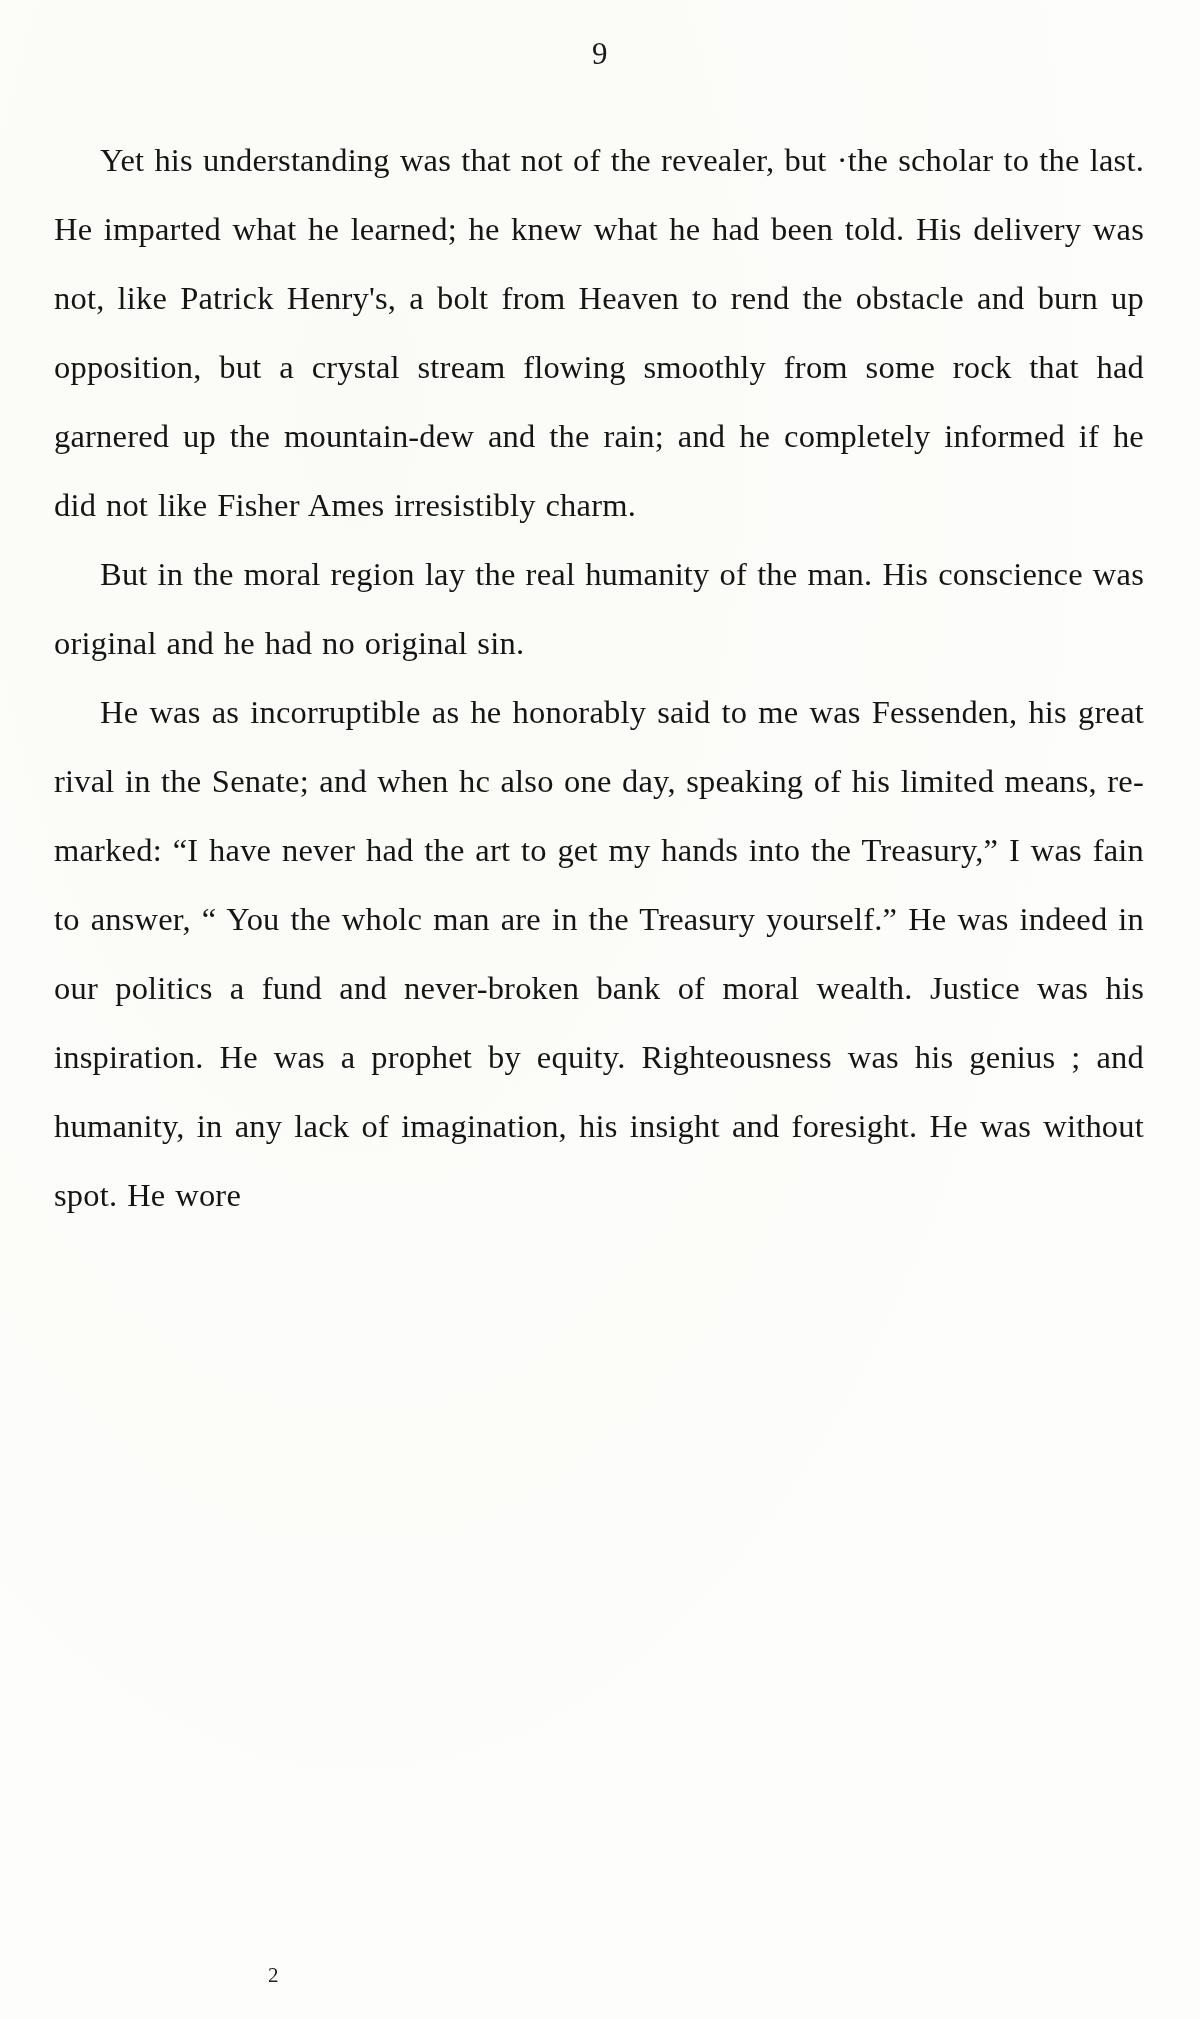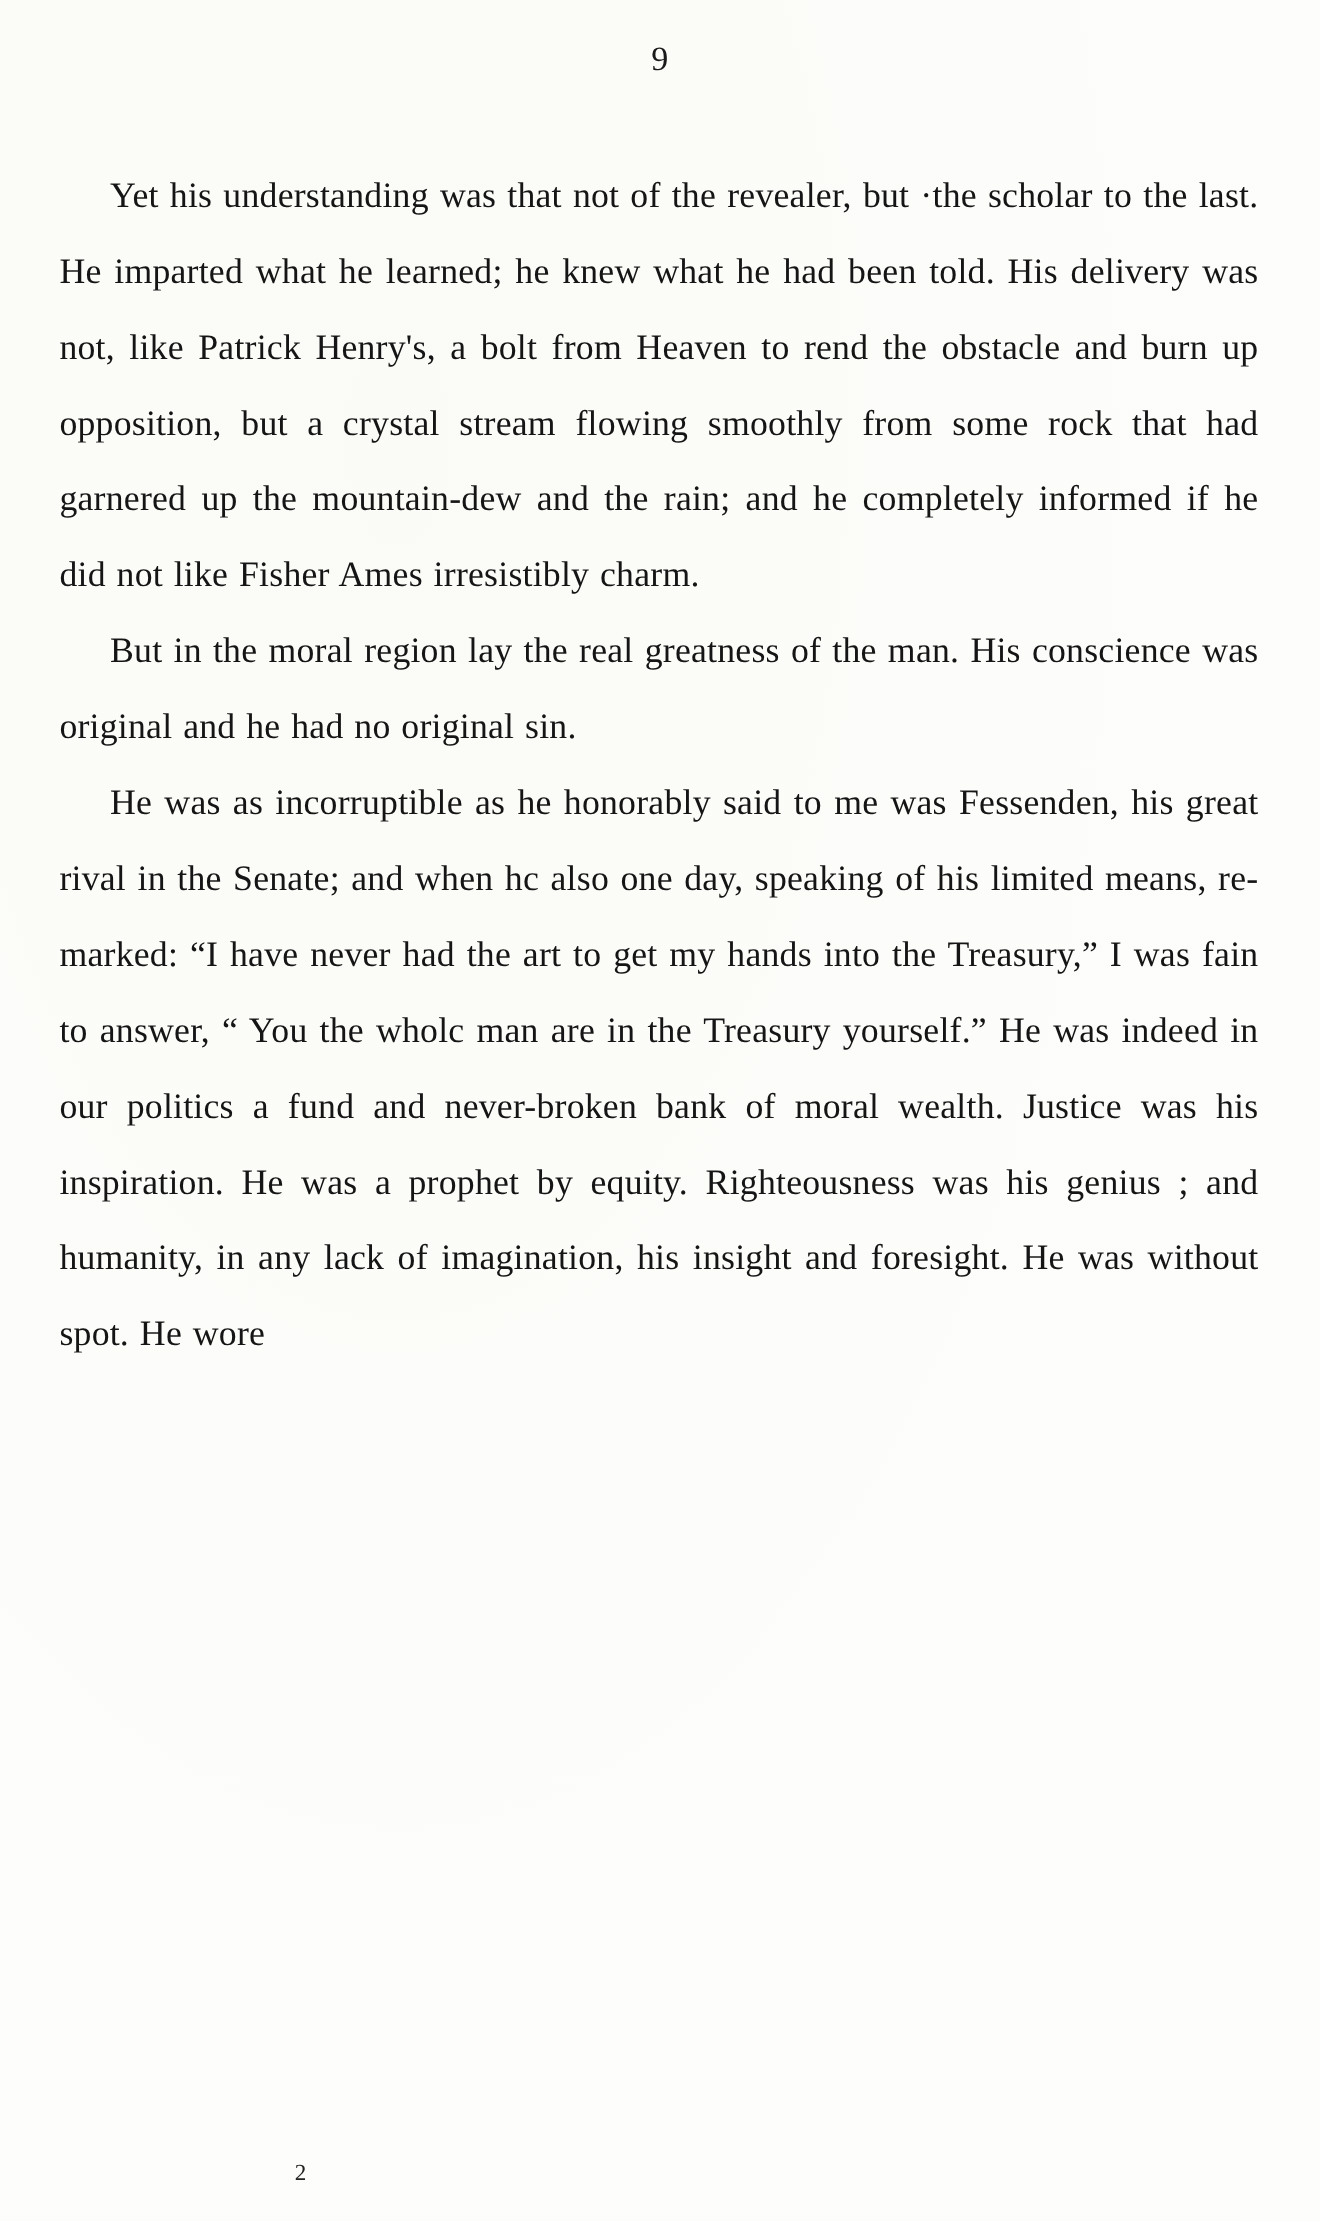--- a/index.html
+++ b/index.html
@@ -35,21 +35,21 @@
     top: 36px;
     left: 0;
     width: 1200px;
     text-align: center;
     font-size: 31px;
     letter-spacing: 0.5px;
     color: #1a1a1a;
   }
   .body-text {
     position: absolute;
-    top: 144px;
+    top: 126px;
     left: 54px;
     width: 1090px;
   }
   p {
     margin: 0 0 0 0;
     font-size: 32.5px;
     line-height: 69px;
     text-align: justify;
     text-justify: inter-word;
     text-indent: 46px;
@@ -68,19 +68,19 @@
 </style>
 </head>
 <body>
 
 <div class="page">
 
   <div class="page-number">9</div>
 
   <div class="body-text">
     <p>Yet his understanding was that not of the revealer, but ·the scholar to the last.   He imparted what he learned; he knew what he had been told.   His delivery was not, like Patrick Henry's, a bolt from Heaven to rend the obstacle and burn up opposition, but a crystal stream flowing smoothly from some rock that had garnered up the mountain-dew and the rain; and he completely informed if he did not like Fisher Ames irresistibly charm.</p>
-    <p>But in the moral region lay the real greatness of the man.   His conscience was original and he had no original sin.</p>
+    <p>But in the moral region lay the real humanity of the man.   His conscience was original and he had no original sin.</p>
     <p>He was as incorruptible as he honorably said to me was Fessenden, his great rival in the Senate; and when hc also one day, speaking of his limited means, re-marked:  “I have never had the art to get my hands into the Treasury,” I was fain to answer, “ You the wholc man are in the Treasury yourself.”   He was indeed in our politics a fund and never-broken bank of moral wealth.   Justice was his inspiration.   He was a prophet by equity.   Righteousness was his genius ; and humanity, in any lack of imagination, his insight and foresight.   He was without spot.   He wore</p>
   </div>
 
   <div class="signature">2</div>
 
 </div>
 
 </body></html>

